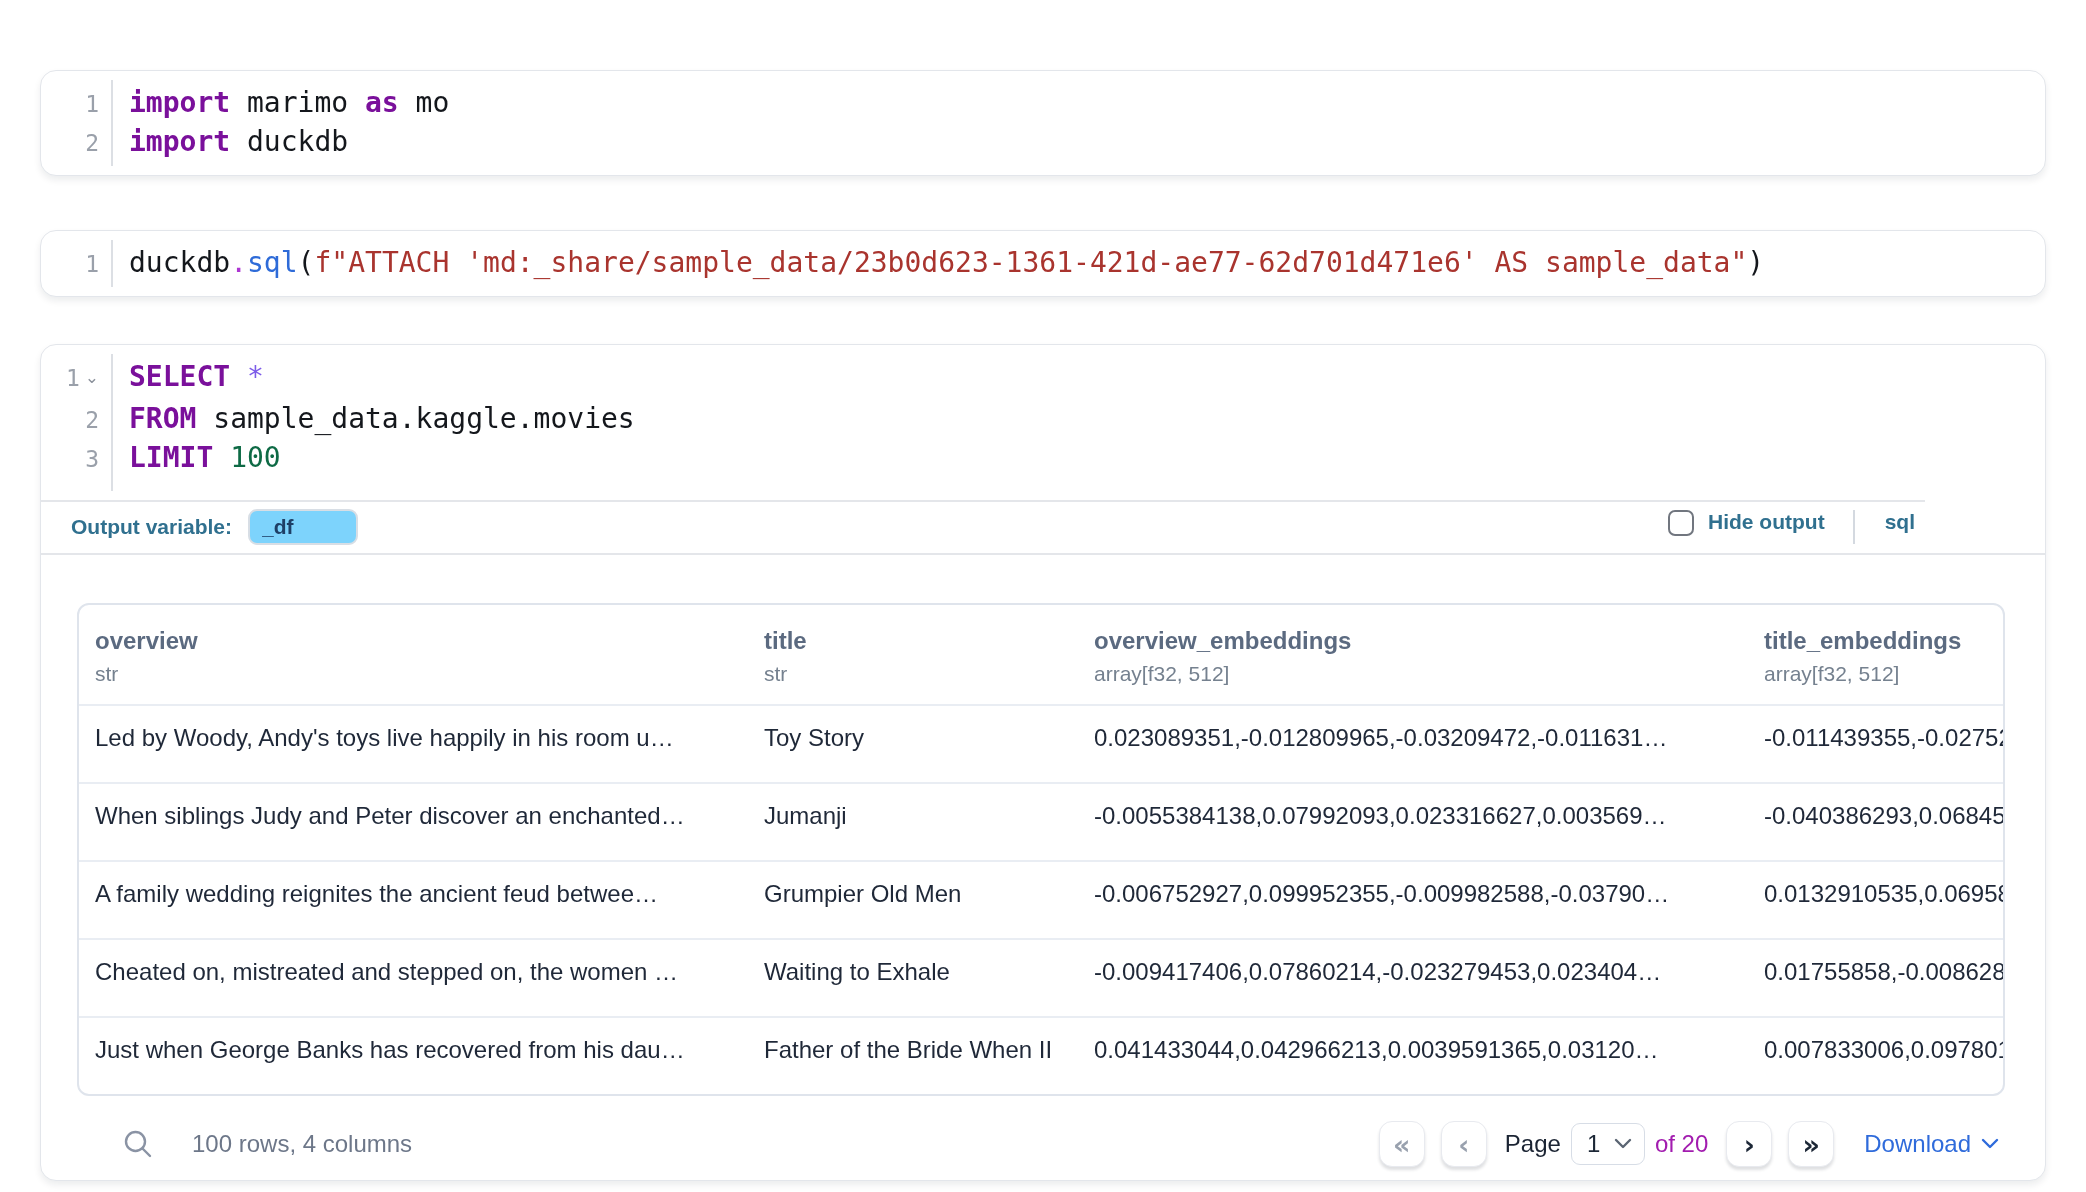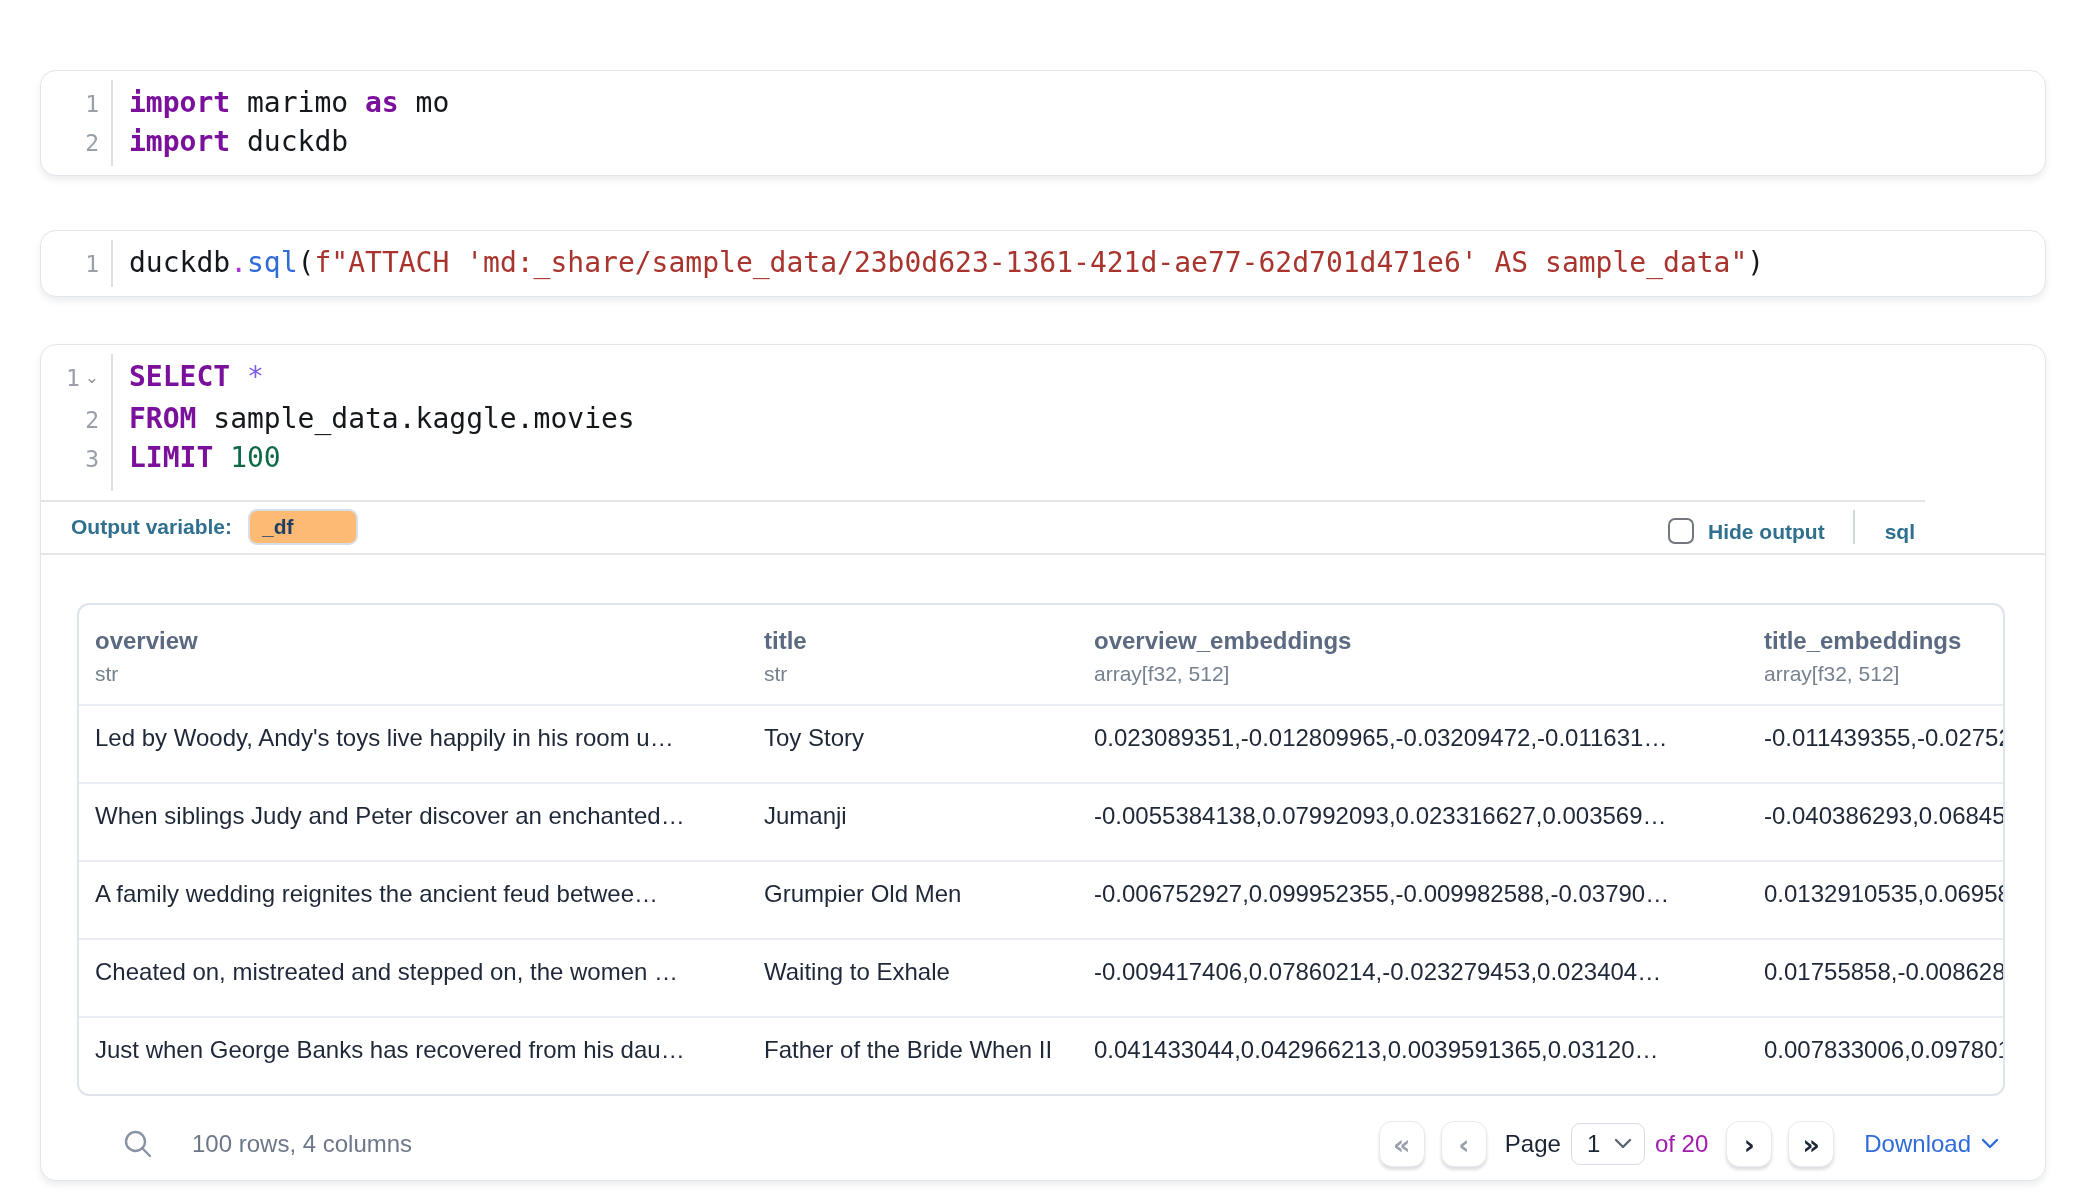--- a/index.html
+++ b/index.html
@@ -49,22 +49,22 @@
   .tok-num{color:var(--num);}
 
   .editor.sql-editor{padding-bottom:22px;}
   .editor.sql-editor::after{content:"";position:absolute;left:0;right:120px;bottom:-2px;height:2px;background:#e4e6ea;}
 
   
   .meta-bar{display:flex;align-items:center;height:55px;padding-left:30px;
     border-bottom:2px solid #e4e6ea;}
   .ov-label{font-size:21px;font-weight:bold;color:var(--accent);margin-right:16px;}
   .ov-input{width:110px;height:36px;border:2px solid #d8dee5;border-radius:9px;padding:0 12px;
-    font-family:"Liberation Sans",sans-serif;font-size:21px;font-weight:bold;color:#1e3f66;outline:none;background:#fdba74;}
-  .meta-right{margin-left:auto;display:flex;align-items:flex-end;padding-right:130px;}
+    font-family:"Liberation Sans",sans-serif;font-size:21px;font-weight:bold;color:#1e3f66;outline:none;background:#7dd3fc;}
+  .meta-right{margin-left:auto;display:flex;align-items:flex-start;padding-right:130px;}
   .checkbox{width:26px;height:26px;border:2.5px solid #71767f;border-radius:7px;background:#fff;cursor:pointer;}
   .hide-label{font-size:21px;font-weight:bold;color:var(--accent);margin-left:14px;}
   .meta-divider{width:2px;height:34px;background:#d4d9e0;margin:0 30px 0 28px;}
   .lang-label{font-size:21px;font-weight:bold;color:var(--accent);}
 
   
   .output{padding:0 40px 0 30px;}
   .dtable{margin-top:48px;border:2px solid var(--table-border);border-radius:12px;overflow:hidden;background:#fff;margin-left:6px;}
   .thead,.tr{display:grid;grid-template-columns:685px 330px 670px 1fr;}
   .th{padding:22px 20px 18px 0;overflow:hidden;white-space:nowrap;}

